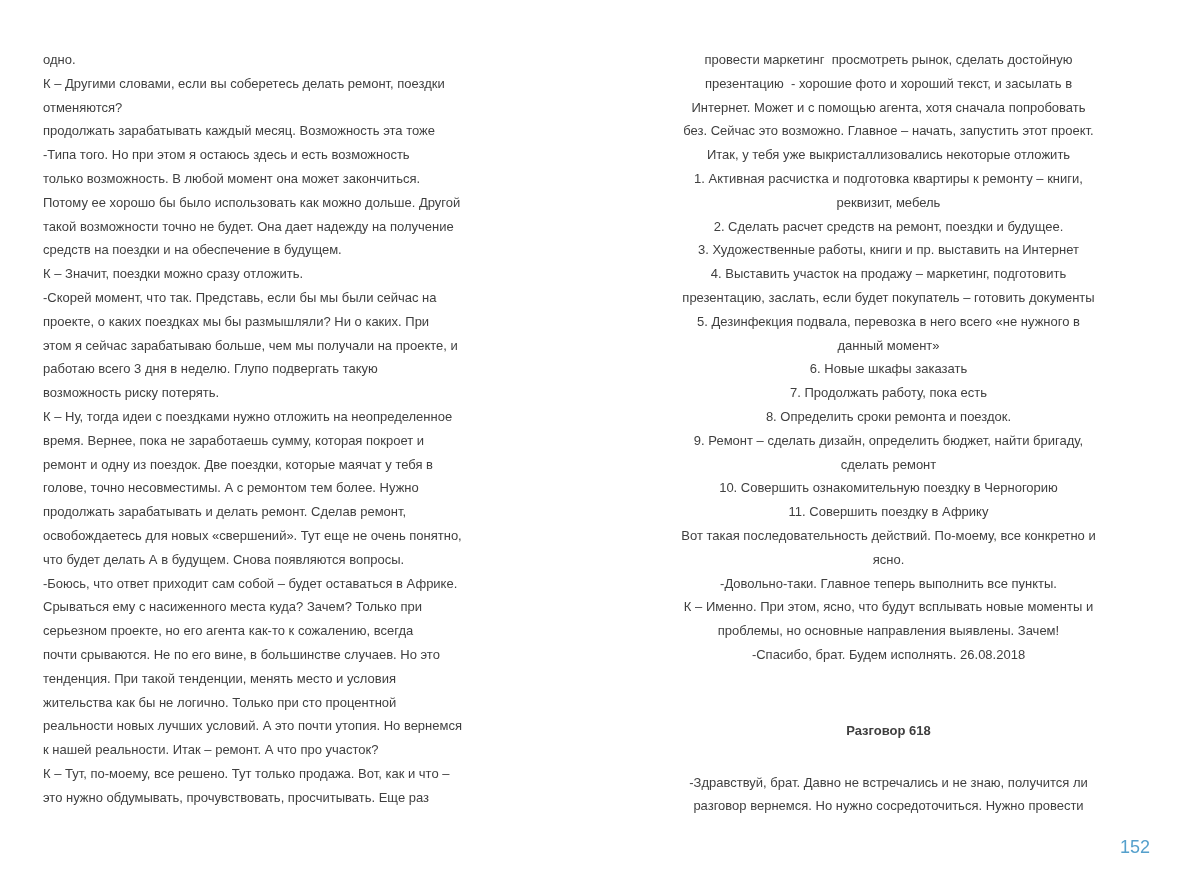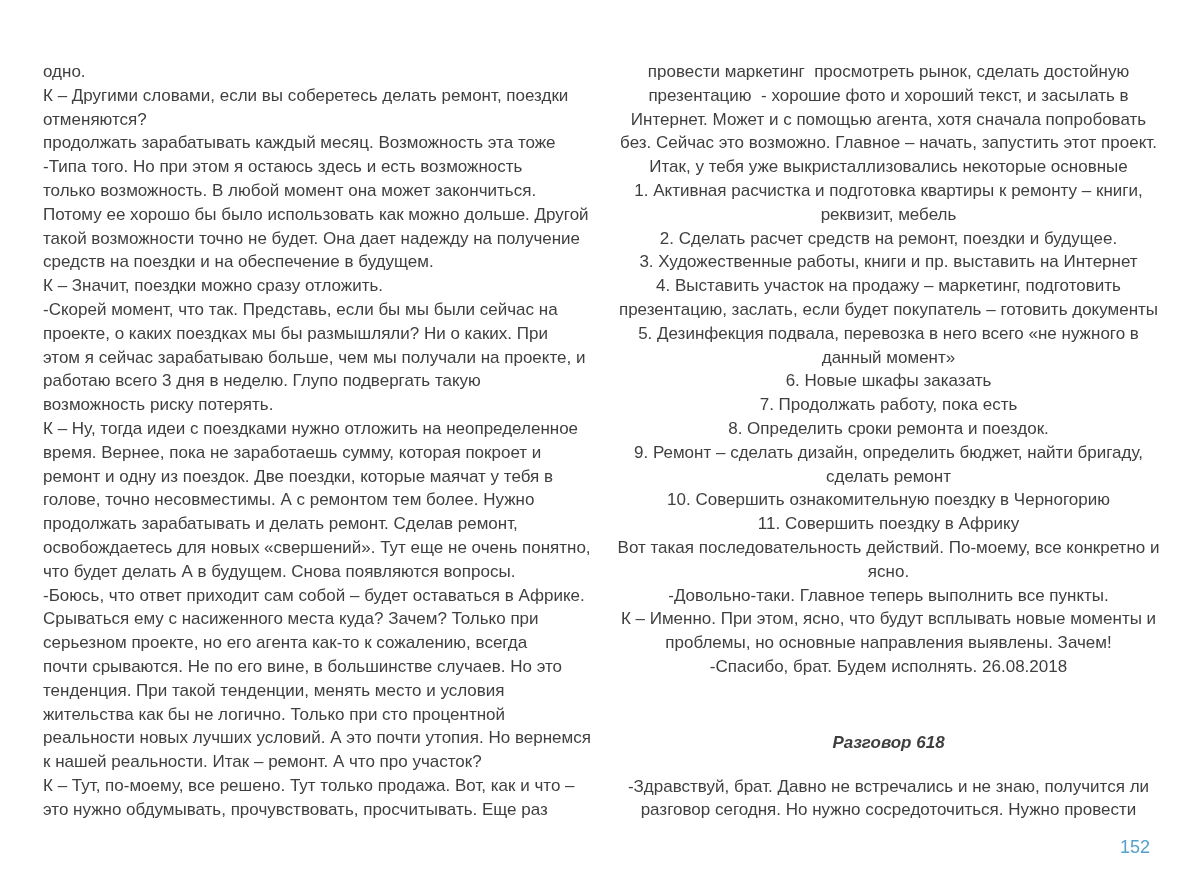--- a/index.html
+++ b/index.html
@@ -14,42 +14,41 @@
   }
   .page {
     position: relative;
     width: 1200px;
     height: 877px;
     background: var(--page-bg, #ffffff);
     overflow: hidden;
   }
   .column {
     position: absolute;
-    top: 60px;
-    font-size: 17px;
+    top: 48px;
+    font-size: 13px;
     line-height: 23.8px;
     color: var(--text-color, #3f3f3f);
   }
   .col-left {
     left: 43px;
     width: 553px;
   }
   .col-right {
     left: 617px;
     width: 543px;
     text-align: center;
   }
   .line {
     white-space: pre;
   }
   .heading {
     font-weight: bold;
-    font-style: italic;
     margin-top: 52px;
-    margin-bottom: 20px;
+    margin-bottom: 28px;
     white-space: pre;
   }
   .page-number {
     position: absolute;
     top: 836px;
     right: 50px;
     font-size: 18px;
     line-height: 23.8px;
     color: var(--pagenum-color, #55a0cc);
   }
@@ -93,21 +92,21 @@
       <div class="line">К – Тут, по-моему, все решено. Тут только продажа. Вот, как и что –</div>
       <div class="line">это нужно обдумывать, прочувствовать, просчитывать. Еще раз</div>
     </div>
 
   <div class="column col-right">
     <div>
         <div class="line">провести маркетинг  просмотреть рынок, сделать достойную</div>
         <div class="line">презентацию  - хорошие фото и хороший текст, и засылать в</div>
         <div class="line">Интернет. Может и с помощью агента, хотя сначала попробовать</div>
         <div class="line">без. Сейчас это возможно. Главное – начать, запустить этот проект.</div>
-        <div class="line">Итак, у тебя уже выкристаллизовались некоторые основные</div>
+        <div class="line">Итак, у тебя уже выкристаллизовались некоторые отложить</div>
         <div class="line">1. Активная расчистка и подготовка квартиры к ремонту – книги,</div>
         <div class="line">реквизит, мебель</div>
         <div class="line">2. Сделать расчет средств на ремонт, поездки и будущее.</div>
         <div class="line">3. Художественные работы, книги и пр. выставить на Интернет</div>
         <div class="line">4. Выставить участок на продажу – маркетинг, подготовить</div>
         <div class="line">презентацию, заслать, если будет покупатель – готовить документы</div>
         <div class="line">5. Дезинфекция подвала, перевозка в него всего «не нужного в</div>
         <div class="line">данный момент»</div>
         <div class="line">6. Новые шкафы заказать</div>
         <div class="line">7. Продолжать работу, пока есть</div>
@@ -119,19 +118,19 @@
         <div class="line">Вот такая последовательность действий. По-моему, все конкретно и</div>
         <div class="line">ясно.</div>
         <div class="line">-Довольно-таки. Главное теперь выполнить все пункты.</div>
         <div class="line">К – Именно. При этом, ясно, что будут всплывать новые моменты и</div>
         <div class="line">проблемы, но основные направления выявлены. Зачем!</div>
         <div class="line">-Спасибо, брат. Будем исполнять. 26.08.2018</div>
       </div>
     <div class="heading">Разговор 618</div>
     <div>
         <div class="line">-Здравствуй, брат. Давно не встречались и не знаю, получится ли</div>
-        <div class="line">разговор сегодня. Но нужно сосредоточиться. Нужно провести</div>
+        <div class="line">разговор вернемся. Но нужно сосредоточиться. Нужно провести</div>
       </div>
   </div>
 
   <div class="page-number">152</div>
 
 </div>
 
 </body></html>

